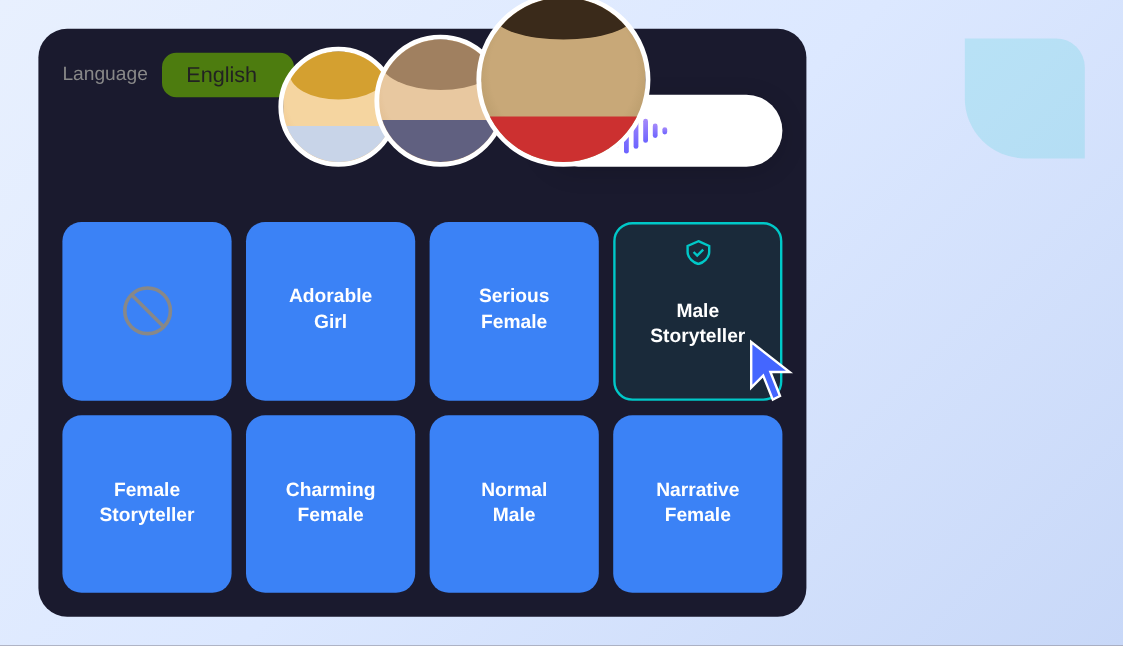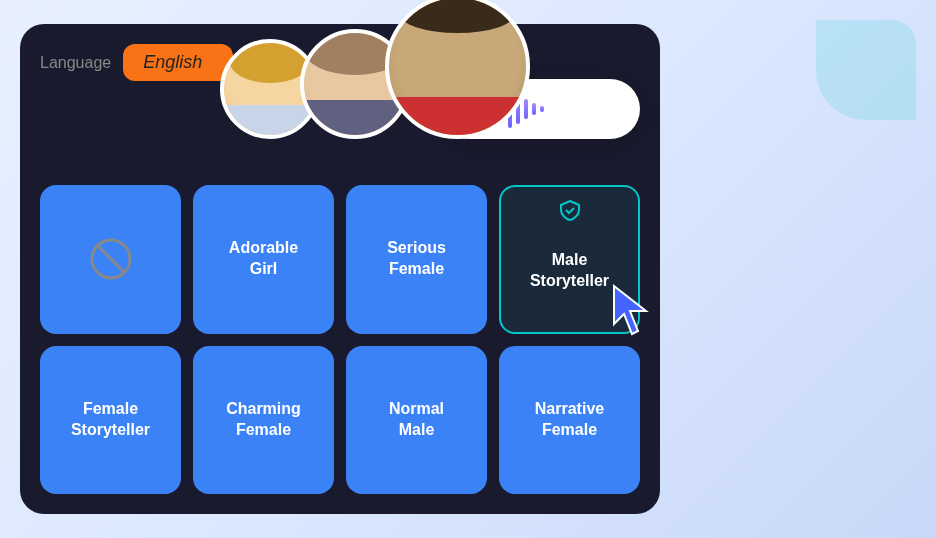--- a/index.html
+++ b/index.html
@@ -13,21 +13,21 @@
     }
 
     .main-container {
       width: 936px;
       height: 538px;
       background: linear-gradient(135deg, #e8f0fe 0%, #dce8ff 50%, #c8d8f8 100%);
       position: relative;
       display: flex;
       align-items: center;
       justify-content: flex-start;
-      padding: 20px;
+      padding: 32px;
     }
 
     
     .left-panel {
       width: 640px;
       height: 490px;
       background: #1a1a2e;
       border-radius: 24px;
       position: relative;
       padding: 20px;
@@ -44,28 +44,27 @@
       margin-bottom: 24px;
     }
 
     .language-label {
       color: #888;
       font-size: 16px;
       font-weight: 400;
     }
 
     .language-pill {
-      background: #f97316;
+      background: #4d7c0f;
       color: #222;
       border-radius: 12px;
       padding: 8px 20px;
       font-size: 18px;
       font-weight: 500;
       min-width: 110px;
-      font-style: italic;
     }
 
     
     .avatar-row {
       position: absolute;
       top: -30px;
       left: 200px;
       display: flex;
       align-items: flex-end;
       z-index: 10;

